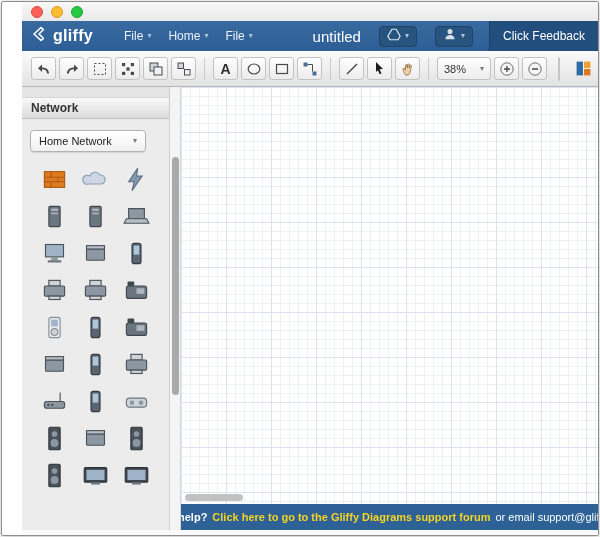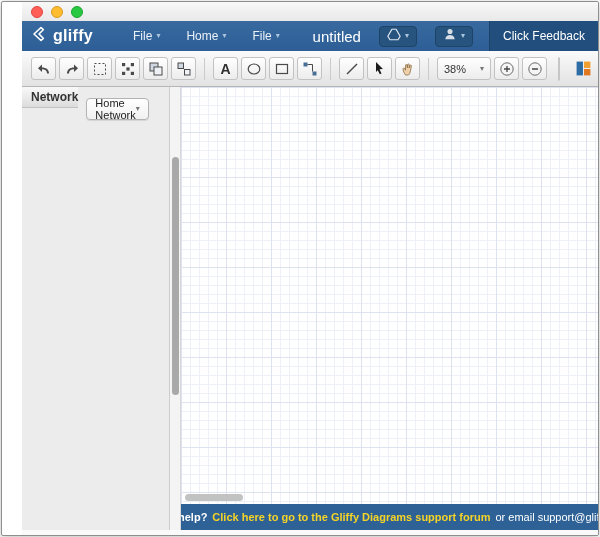--- a/index.html
+++ b/index.html
@@ -12,42 +12,42 @@
   
   .titlebar{flex:0 0 19px;background:linear-gradient(#f8f8f8,#e9e9e9);display:flex;align-items:center;padding-left:9px;gap:8px;}
   .dot{width:12px;height:12px;border-radius:50%;}
   .dot-red{background:#ff5f57;border:1px solid #e0443e;}
   .dot-yellow{background:#febc2e;border:1px solid #d89c22;}
   .dot-green{background:#28c840;border:1px solid #1ea433;}
   
   .header{flex:0 0 30px;background:linear-gradient(#386aa0,#2d5f96);display:flex;align-items:center;color:#fff;padding:0 0 0 10px;}
   .logo{display:flex;align-items:center;gap:5px;font-weight:bold;font-size:16px;letter-spacing:.3px;}
   .menu-bar{display:flex;align-items:center;margin-left:14px;}
-  .menu-item{font-size:12px;color:#eaf1f8;margin-left:26px;display:flex;align-items:center;gap:4px;cursor:default;}
+  .menu-item{font-size:12px;color:#eaf1f8;margin-left:17px;display:flex;align-items:center;gap:4px;cursor:default;}
   .caret{font-size:8px;color:#aac4dd;line-height:1;}
   .doc-title{margin-left:auto;font-size:15px;color:#fff;}
   .hdr-btn{margin-left:18px;height:21px;min-width:38px;background:#27547f;border:1px solid #1d4366;border-radius:4px;
     display:flex;align-items:center;justify-content:center;gap:4px;padding:0 6px;}
   .send-feedback{margin-left:16px;height:100%;background:#224e7d;display:flex;align-items:center;padding:0 13px;font-size:12px;color:#fff;border-left:1px solid #1c4267;}
   
   .toolbar{flex:0 0 36px;background:linear-gradient(#fbfbfb,#e2e2e2);border-bottom:1px solid #b6b6b6;display:flex;align-items:center;padding:0 9px;gap:3px;}
   .tbtn{width:25px;height:23px;border:1px solid #c2c2c2;border-radius:3px;background:linear-gradient(#ffffff,#ececec);
     display:flex;align-items:center;justify-content:center;flex:0 0 auto;}
   .tbtn svg{display:block;}
   .tsep{width:1px;height:22px;background:#cbcbcb;margin:0 5px;flex:0 0 auto;}
   .text-tool{font-weight:bold;font-size:14px;color:#2d2d2d;}
   .zoom-select{width:54px;justify-content:space-between;padding:0 6px;font-size:11px;color:#333;}
   .round-btn{border-radius:3px;}
   .disabled-group{display:flex;border:1px solid #c6c6c6;border-radius:3px;overflow:hidden;margin-left:8px;}
   .disabled-group .cell{width:25px;height:22px;background:#ededed;display:flex;align-items:center;justify-content:center;border-right:1px solid #d2d2d2;}
   .disabled-group .cell:last-child{border-right:none;}
   .theme-btn{margin-left:12px;width:24px;height:23px;display:flex;align-items:center;justify-content:center;}
   
   .main{flex:1;display:flex;min-height:0;}
-  .sidebar{width:148px;background:#ececec;border-right:1px solid #cdcdcd;display:flex;flex-direction:row;}
+  .sidebar{width:148px;background:#ececec;border-right:1px solid #cdcdcd;display:flex;flex-direction:column;}
   .sidebar-topstrip{height:11px;background:#e4e4e4;border-bottom:1px solid #d7d7d7;}
   .panel-header{height:21px;background:linear-gradient(#f9f9f9,#dcdcdc);border-bottom:1px solid #c2c2c2;
     display:flex;align-items:center;padding-left:9px;font-size:12px;font-weight:bold;color:#333;}
   .lib-select{margin:11px 8px 4px 8px;height:22px;width:116px;background:linear-gradient(#ffffff,#f1f1f1);
     border:1px solid #b3b3b3;border-radius:4px;box-shadow:0 1px 1px rgba(0,0,0,.1);
     display:flex;align-items:center;justify-content:space-between;padding:0 8px;font-size:11px;color:#222;}
   .lib-select .caret{color:#777;}
   .shape-grid{display:grid;grid-template-columns:repeat(3,1fr);row-gap:7px;padding:8px 12px;justify-items:center;}
   .shape-thumb{width:30px;height:30px;display:flex;align-items:center;justify-content:center;cursor:grab;}
   .sidebar-scroll{width:11px;background:#f4f4f4;border-right:1px solid #d8d8d8;position:relative;flex:0 0 auto;}

